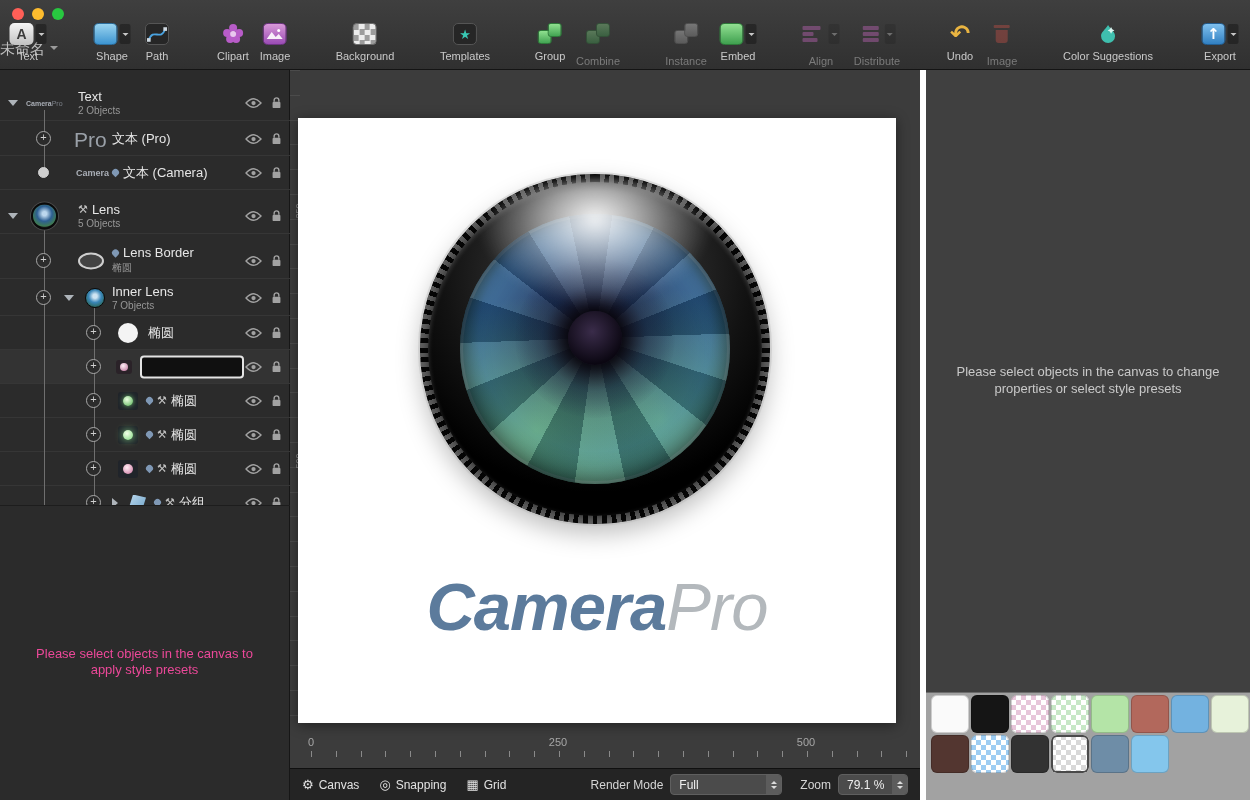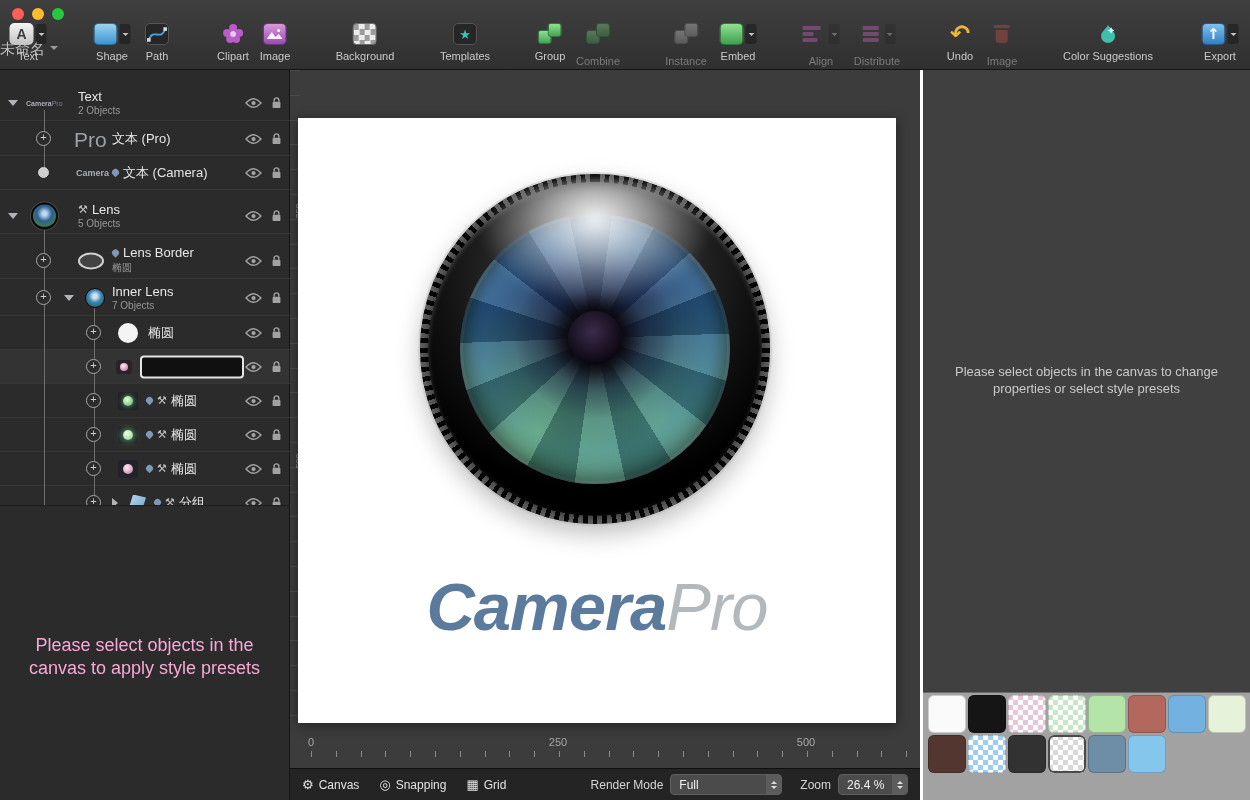--- a/index.html
+++ b/index.html
@@ -84,21 +84,21 @@
     clip-path:polygon(0 100%, 28% 0, 100% 18%, 78% 100%); }
   .ltext { position:absolute; top:50%; transform:translateY(-50%); z-index:2; }
   .ltitle { display:flex; align-items:center; gap:4px; font-size:13px; color:#e6e6e6; line-height:1.1; }
   .lsub { font-size:10px; color:#979797; margin-top:1px; }
   .mini-droplet { display:inline-block; width:7px; height:7px; background:#7f98b5; border-radius:0 50% 50% 50%; transform:rotate(-135deg); }
   .mini-wrench { font-size:11px; color:#c2c2c2; line-height:1; }
   .rowctl { position:absolute; right:8px; top:50%; transform:translateY(-50%); display:flex; gap:9px; align-items:center; z-index:3; }
   .rowctl .ic { display:inline-flex; }
   .rename-box { position:absolute; left:140px; top:50%; transform:translateY(-50%); width:104px; height:23px;
     background:#101010; border:2px solid #e4e4e4; border-radius:4px; z-index:3; }
-  .preset-msg { position:absolute; left:25px; right:25px; top:564px; text-align:center; font-size:18px; color:#f9a8d4; line-height:1.25; }
+  .preset-msg { position:absolute; left:25px; right:25px; top:576px; text-align:center; font-size:13px; color:#ec4899; line-height:1.25; }
 
   
   .canvas-area { position:absolute; left:290px; top:70px; width:630px; height:730px; background:#3c3c3c; }
   .vruler { position:absolute; left:0; top:0; width:10px; height:663px;
     background:repeating-linear-gradient(to bottom, rgba(255,255,255,.08) 0 1px, transparent 1px 24.8px); }
   .vlab { position:absolute; left:-4px; width:26px; text-align:center; font-size:9px; color:#8f8f8f; transform:rotate(-90deg); }
   .artboard { position:absolute; left:8px; top:48px; width:598px; height:605px; background:#ffffff; box-shadow:0 2px 12px rgba(0,0,0,.45);font-style:italic; }
 
   .lens { position:absolute; left:122px; top:56px; width:350px; height:350px; border-radius:50%;
     background:#141414; box-shadow:0 10px 24px rgba(0,0,0,.25); }
@@ -141,21 +141,21 @@
   .select { display:flex; align-items:center; justify-content:space-between; background:#4b4b4b; border:1px solid #5f5f5f;
     border-radius:4px; height:21px; padding-left:8px; font-size:12px; color:#efefef; margin-right:18px; }
   .select.rm { width:112px;gap:31px; } .select.zm { width:70px; margin-right:0; }
   .arrows { width:15px; height:19px; background:#5c5c5c; border-radius:0 3px 3px 0; display:flex; flex-direction:column;
     align-items:center; justify-content:center; margin-left:6px; }
   .arrows i { display:block; width:0; height:0; border:3px solid transparent; }
   .arrows i.up { border-bottom-color:#dcdcdc; margin-bottom:2px; }
   .arrows i.down { border-top-color:#dcdcdc; }
 
   
-  .right-panel { position:absolute; left:920px; top:70px; width:330px; height:730px; background:#404040; border-left:3px solid #ffffff; }
+  .right-panel { position:absolute; left:920px; top:70px; width:330px; height:730px; background:#404040; border-left:6px solid #ffffff; }
   .inspector-msg { position:absolute; top:294px; left:28px; right:28px; text-align:center; font-size:13px; color:#c9c9c9; line-height:1.3; }
   .colors-panel { position:absolute; left:0; right:0; bottom:0; height:108px; background:#a2a2a2; border-top:1px solid #6c6c6c; }
   .cp-header { display:flex; justify-content:space-between; align-items:center; padding:5px 8px 2px 8px; }
   .cp-title { font-size:13px; color:#2d2d2d; }
   .cp-sort { font-size:11px; color:#1e1e1e; display:flex; align-items:center; gap:3px; }
   .sort-arrows { display:inline-flex; flex-direction:column; }
   .sort-arrows i { display:block; width:0; height:0; border:3px solid transparent; }
   .sort-arrows i.up { border-bottom-color:#1e1e1e; margin-bottom:1px; }
   .sort-arrows i.down { border-top-color:#1e1e1e; }
   .swrow { display:flex; gap:2px; padding-left:5px; margin-top:2px; }
@@ -686,21 +686,21 @@
       <span class="sb-label">Render Mode</span>
       <div class="select rm">
         <span>Full</span>
         <span class="arrows">
             <i class="up"></i>
             <i class="down"></i>
           </span>
       </div>
       <span class="sb-label">Zoom</span>
       <div class="select zm">
-        <span>26.4 %</span>
+        <span>79.1 %</span>
         <span class="arrows">
             <i class="up"></i>
             <i class="down"></i>
           </span>
       </div>
     </div>
   </div>
 
   <div class="right-panel">
     <div class="inspector-msg">Please select objects in the canvas to change properties or select style presets</div>

